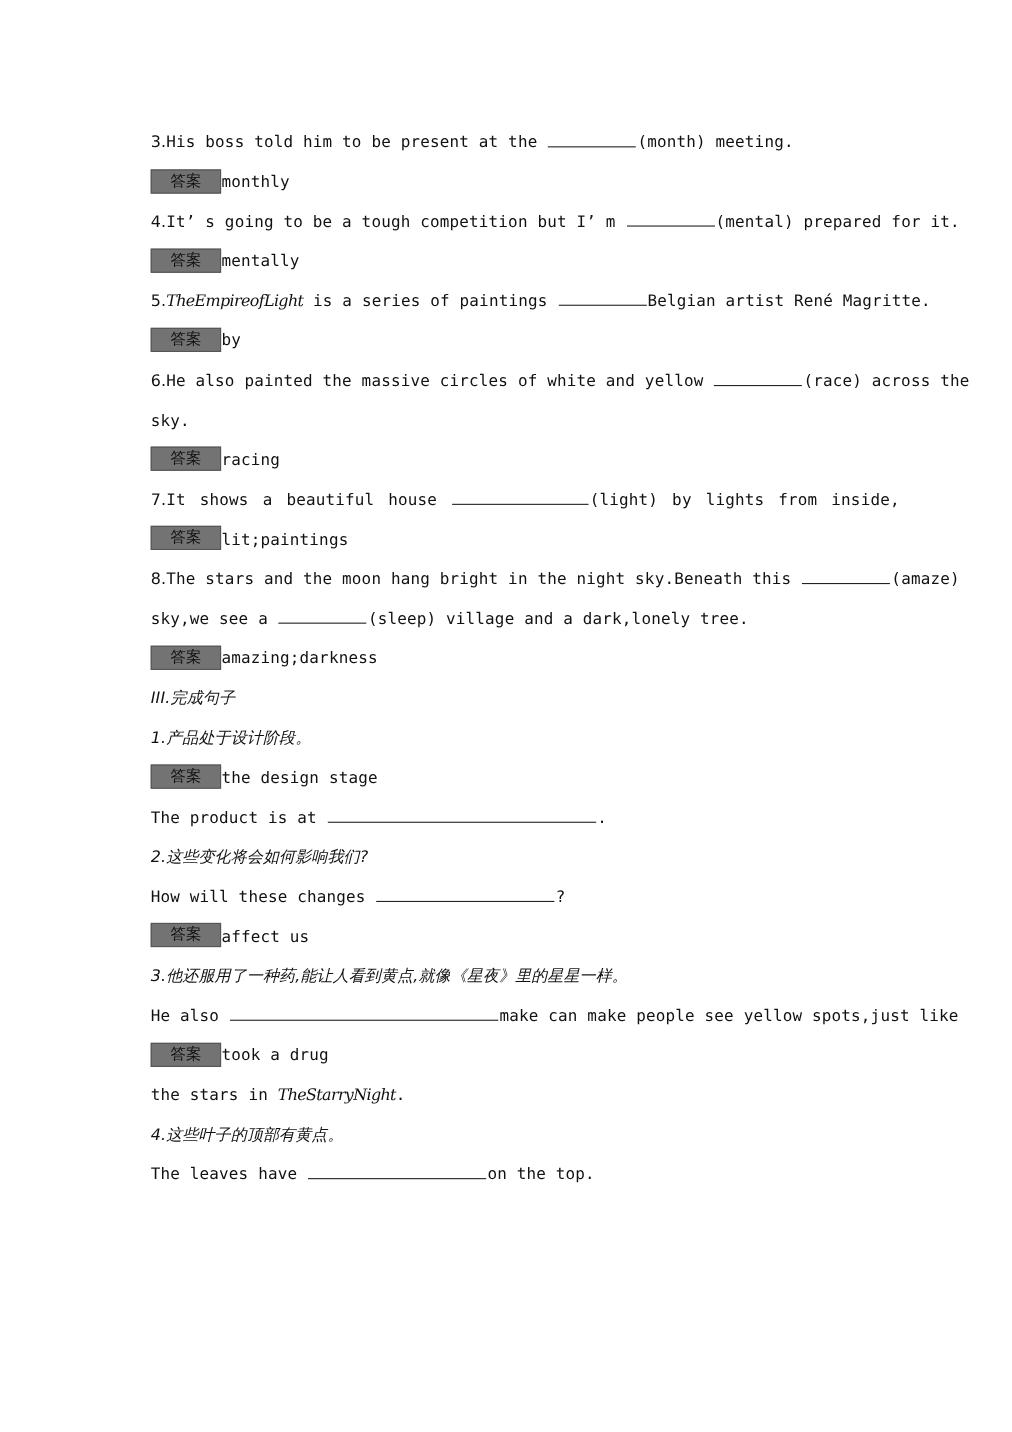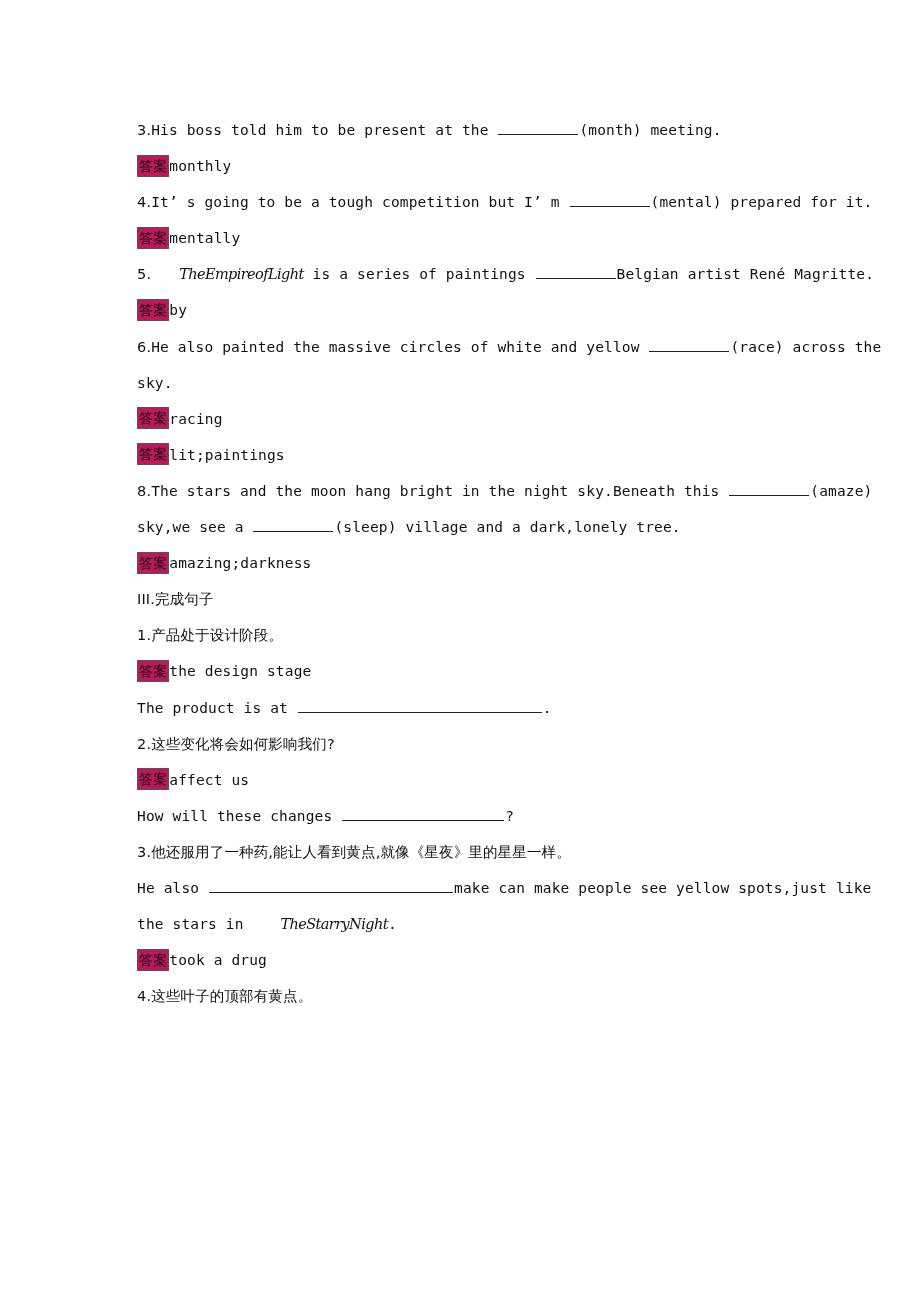--- a/index.html
+++ b/index.html
@@ -3,26 +3,26 @@
   <meta charset="utf-8">
   <style>
     html, body { margin: 0; padding: 0; background: #ffffff; }
     body { width: 920px; height: 1302px; position: relative; overflow: hidden;
       font-family: "DejaVu Sans Mono", "Liberation Mono", monospace; color: #111; }
     .page { position: absolute; left: 137px; top: 112px; width: 681px; }
     .line { height: 36.1px; line-height: 36px; font-size: 14.5px; white-space: nowrap;
       letter-spacing: 0.15px; }
     .num { font-family: "DejaVu Sans", sans-serif; font-weight: 500; }
     .blank { display: inline-block; border-bottom: 1px solid #222; height: 15px; vertical-align: baseline; margin: 0 1px; }
-    .it { font-family: "DejaVu Serif", serif; font-style: italic; letter-spacing: -0.6px; margin-left: 28px; }
-    .badge { display: inline-block; background: #be185d; border: 1px solid #555;
+    .it { font-family: "DejaVu Serif", serif; font-style: italic; letter-spacing: -0.6px; }
+    .badge { display: inline-block; background: #737373; border: 1px solid #555;
       font-family: "DejaVu Sans", sans-serif; font-size: 14px; line-height: 20px; height: 20px;
-      padding: 0 1px; vertical-align: middle; margin-top: -3px; color: #111; }
+      padding: 0 17px; vertical-align: middle; margin-top: -3px; color: #111; }
     .justify { display: flex; justify-content: space-between; }
-    .cn { font-family: "DejaVu Sans", sans-serif; }
+    .cn { font-family: "DejaVu Sans", sans-serif; font-style: italic; }
   </style>
 </head>
 <body>
 
 <div class="page">
 
   <div class="line">
     <span class="num">3.</span><span>His boss told him to be present at the </span><span class="blank" style="width:80px"></span><span>(month) meeting.</span>
   </div>
   <div class="line">
@@ -46,20 +46,32 @@
   <div class="line">
     <span class="num">6.</span><span>He also painted the massive circles of white and yellow </span><span class="blank" style="width:80px"></span><span>(race) across the</span>
   </div>
   <div class="line">
     <span>sky.</span>
   </div>
   <div class="line">
     <span class="badge">答案</span><span>racing</span>
   </div>
 
+  <div class="line justify">
+    <span><span class="num">7.</span><span>It</span></span>
+    <span>shows</span>
+    <span>a</span>
+    <span>beautiful</span>
+    <span>house</span>
+    <span><span class="blank" style="width:124px"></span><span>(light)</span></span>
+    <span>by</span>
+    <span>lights</span>
+    <span>from</span>
+    <span>inside,</span>
+  </div>
   <div class="line">
     <span class="badge">答案</span><span>lit;paintings</span>
   </div>
 
   <div class="line">
     <span class="num">8.</span><span>The stars and the moon hang bright in the night sky.Beneath this </span><span class="blank" style="width:80px"></span><span>(amaze)</span>
   </div>
   <div class="line">
     <span>sky,we see a </span><span class="blank" style="width:80px"></span><span>(sleep) village and a dark,lonely tree.</span>
   </div>
@@ -76,37 +88,40 @@
     <span class="badge">答案</span><span>the design stage</span>
   </div>
   <div class="line">
     <span>The product is at </span><span class="blank" style="width:244px"></span><span>.</span>
   </div>
 
   <div class="line cn">
     <span class="num">2.</span><span>这些变化将会如何影响我们?</span>
   </div>
   <div class="line">
-    <span class="badge">答案</span><span>affect us</span>
+    <span>How will these changes </span><span class="blank" style="width:162px"></span><span>?</span>
   </div>
   <div class="line">
-    <span>How will these changes </span><span class="blank" style="width:162px"></span><span>?</span>
+    <span class="badge">答案</span><span>affect us</span>
   </div>
 
   <div class="line cn">
     <span class="num">3.</span><span>他还服用了一种药,能让人看到黄点,就像《星夜》里的星星一样。</span>
   </div>
   <div class="line">
     <span>He also </span><span class="blank" style="width:244px"></span><span>make can make people see yellow spots,just like</span>
   </div>
   <div class="line">
-    <span>the stars in </span><span class="it">TheStarryNight</span><span>.</span>
+    <span class="badge">答案</span><span>took a drug</span>
   </div>
   <div class="line">
-    <span class="badge">答案</span><span>took a drug</span>
+    <span>the stars in </span><span class="it">TheStarryNight</span><span>.</span>
   </div>
 
   <div class="line cn">
     <span class="num">4.</span><span>这些叶子的顶部有黄点。</span>
+  </div>
+  <div class="line">
+    <span>The leaves have </span><span class="blank" style="width:162px"></span><span>on the top.</span>
   </div>
 
 
 </div>
 
 </body></html>

